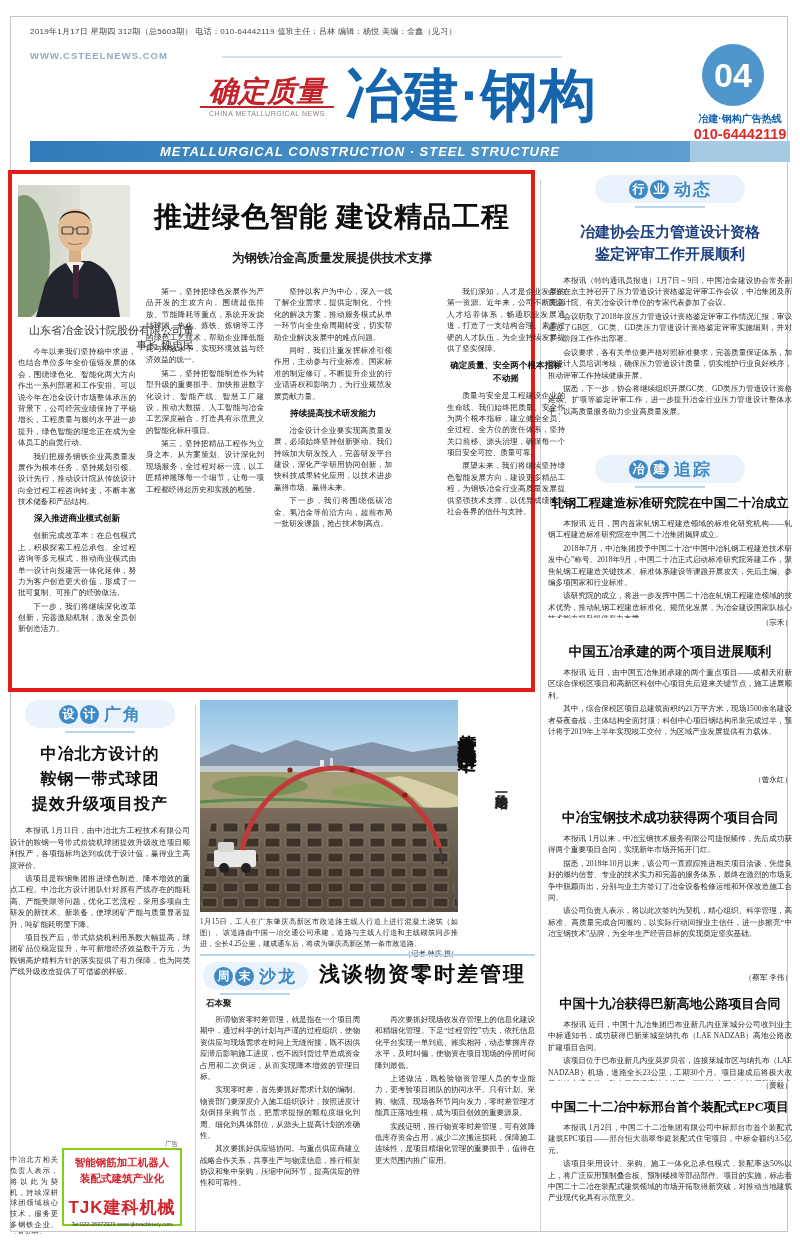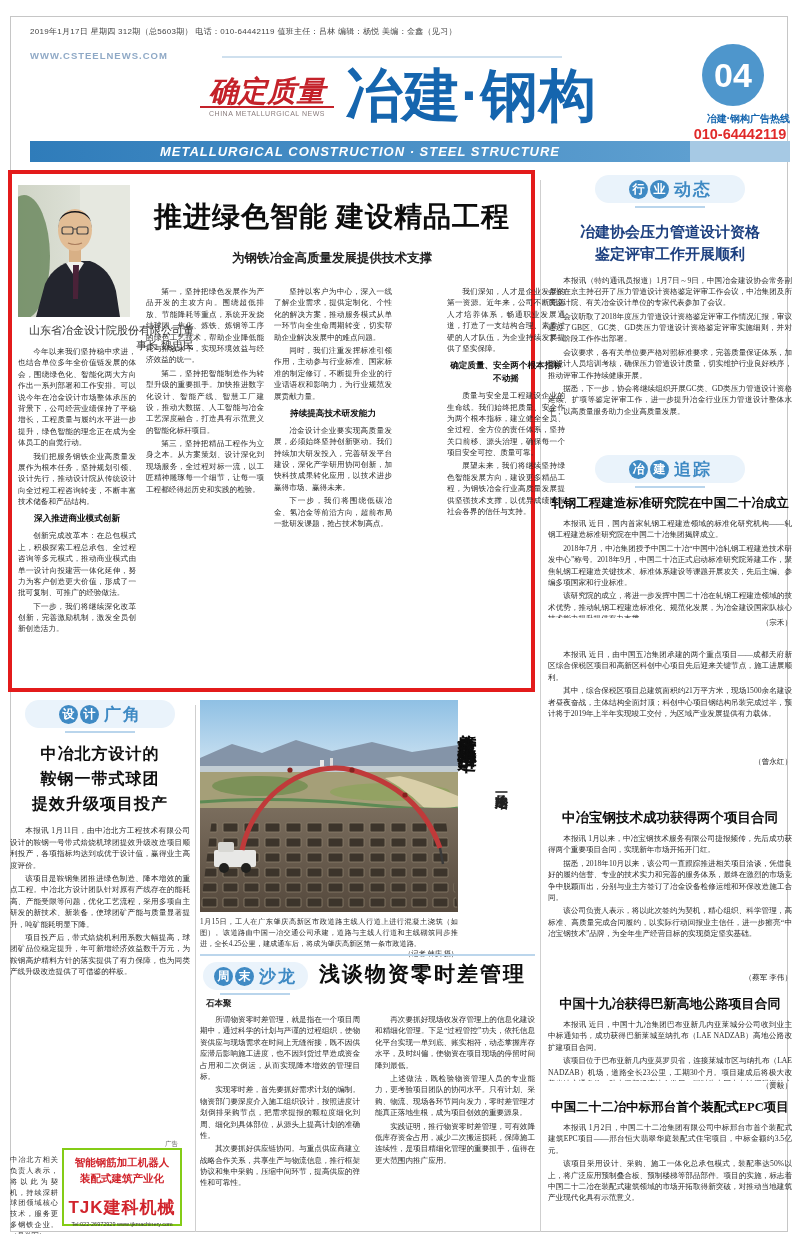--- a/index.html
+++ b/index.html
@@ -12,21 +12,21 @@
   .dateline{left:30px;top:26px;width:560px;font-size:8px;color:#444;letter-spacing:.3px;font-family:"Liberation Sans",sans-serif;}
   .siteurl{left:30px;top:50px;font:bold 9.5px "Liberation Sans",sans-serif;color:#8fa9c6;letter-spacing:1px;}
   .siterule{left:222px;top:56px;width:340px;height:2px;background:#cfe0ee;}
   .logo-cn{left:192px;top:72px;width:150px;text-align:center;font:italic 900 29px "Liberation Serif",serif;color:#c4222a;}
   .logo-rule{left:200px;top:106px;width:134px;height:2px;background:#c4222a;}
   .logo-en{left:188px;top:110px;width:158px;text-align:center;font:7px "Liberation Sans",sans-serif;color:#8a7d7d;letter-spacing:.5px;}
   .bigtitle{left:345px;top:58px;width:320px;font-weight:900;font-size:57px;color:#1565ae;letter-spacing:1px;
             font-family:"Liberation Sans",sans-serif;}
   .pagenum{left:702px;top:44px;width:62px;height:62px;border-radius:50%;background:#4e96cc;color:#fff;
            font:bold 34px "Liberation Sans",sans-serif;display:flex;align-items:center;justify-content:center;}
-  .hotline-label{left:690px;top:112px;width:100px;text-align:right;font:bold 10px "Liberation Sans",sans-serif;color:#1565ae;}
+  .hotline-label{left:690px;top:112px;width:100px;text-align:center;font:bold 10px "Liberation Sans",sans-serif;color:#1565ae;}
   .hotline-num{left:686px;top:126px;width:108px;text-align:center;font:bold 14.5px "Liberation Sans",sans-serif;color:#e02a2a;}
   .banner{left:30px;top:141px;width:660px;height:21px;background:linear-gradient(90deg,#2f7cba,#5e9fd0);
           color:#fff;font:bold italic 13px "Liberation Sans",sans-serif;display:flex;align-items:center;justify-content:center;letter-spacing:1px;}
   .banner-right{left:690px;top:141px;width:100px;height:21px;background:#a6c9e4;}
 
   
   .small{font-size:7.6px;line-height:1.5;text-align:justify;color:#2b2b2b;overflow:hidden;}
   .small p.para{margin:0 0 2px 0;text-indent:2em;}
   .credit{text-align:right;font-size:7.6px;color:#2b2b2b;}
   .subhead-inline{text-align:center;font-weight:bold;font-size:8.6px;margin:5px 0;color:#111;}
@@ -202,20 +202,21 @@
       <div class="art-head" style="font-size:12.5px;">轧钢工程建造标准研究院在中国二十冶成立</div>
       <div class="small" style="margin-top:6px;height:100px;">
           <p class="para">本报讯 近日，国内首家轧钢工程建造领域的标准化研究机构——轧钢工程建造标准研究院在中国二十冶集团揭牌成立。</p>
           <p class="para">2018年7月，中冶集团授予中国二十冶“中国中冶轧钢工程建造技术研发中心”称号。2018年9月，中国二十冶正式启动标准研究院筹建工作，聚焦轧钢工程建造关键技术、标准体系建设等课题开展攻关，先后主编、参编多项国家和行业标准。</p>
           <p class="para">该研究院的成立，将进一步发挥中国二十冶在轧钢工程建造领域的技术优势，推动轧钢工程建造标准化、规范化发展，为冶金建设国家队核心技术能力提升提供有力支撑。</p>
         </div>
       <div class="credit">（宗禾）</div>
     </div>
 
     <div class="abs" style="left:0;top:468px;width:244px;height:160px;overflow:hidden;">
+      <div class="art-head" style="font-size:13.5px;">中国五冶承建的两个项目进展顺利</div>
       <div class="small" style="margin-top:6px;height:108px;">
           <p class="para">本报讯 近日，由中国五冶集团承建的两个重点项目——成都天府新区综合保税区项目和高新区科创中心项目先后迎来关键节点，施工进展顺利。</p>
           <p class="para">其中，综合保税区项目总建筑面积约21万平方米，现场1500余名建设者昼夜奋战，主体结构全面封顶；科创中心项目钢结构吊装完成过半，预计将于2019年上半年实现竣工交付，为区域产业发展提供有力载体。</p>
         </div>
       <div class="credit">（曾永红）</div>
     </div>
 
     <div class="abs" style="left:0;top:634px;width:244px;height:182px;overflow:hidden;">
       <div class="art-head" style="font-size:13.5px;">中冶宝钢技术成功获得两个项目合同</div>
       <div class="small" style="margin-top:6px;height:140px;">

